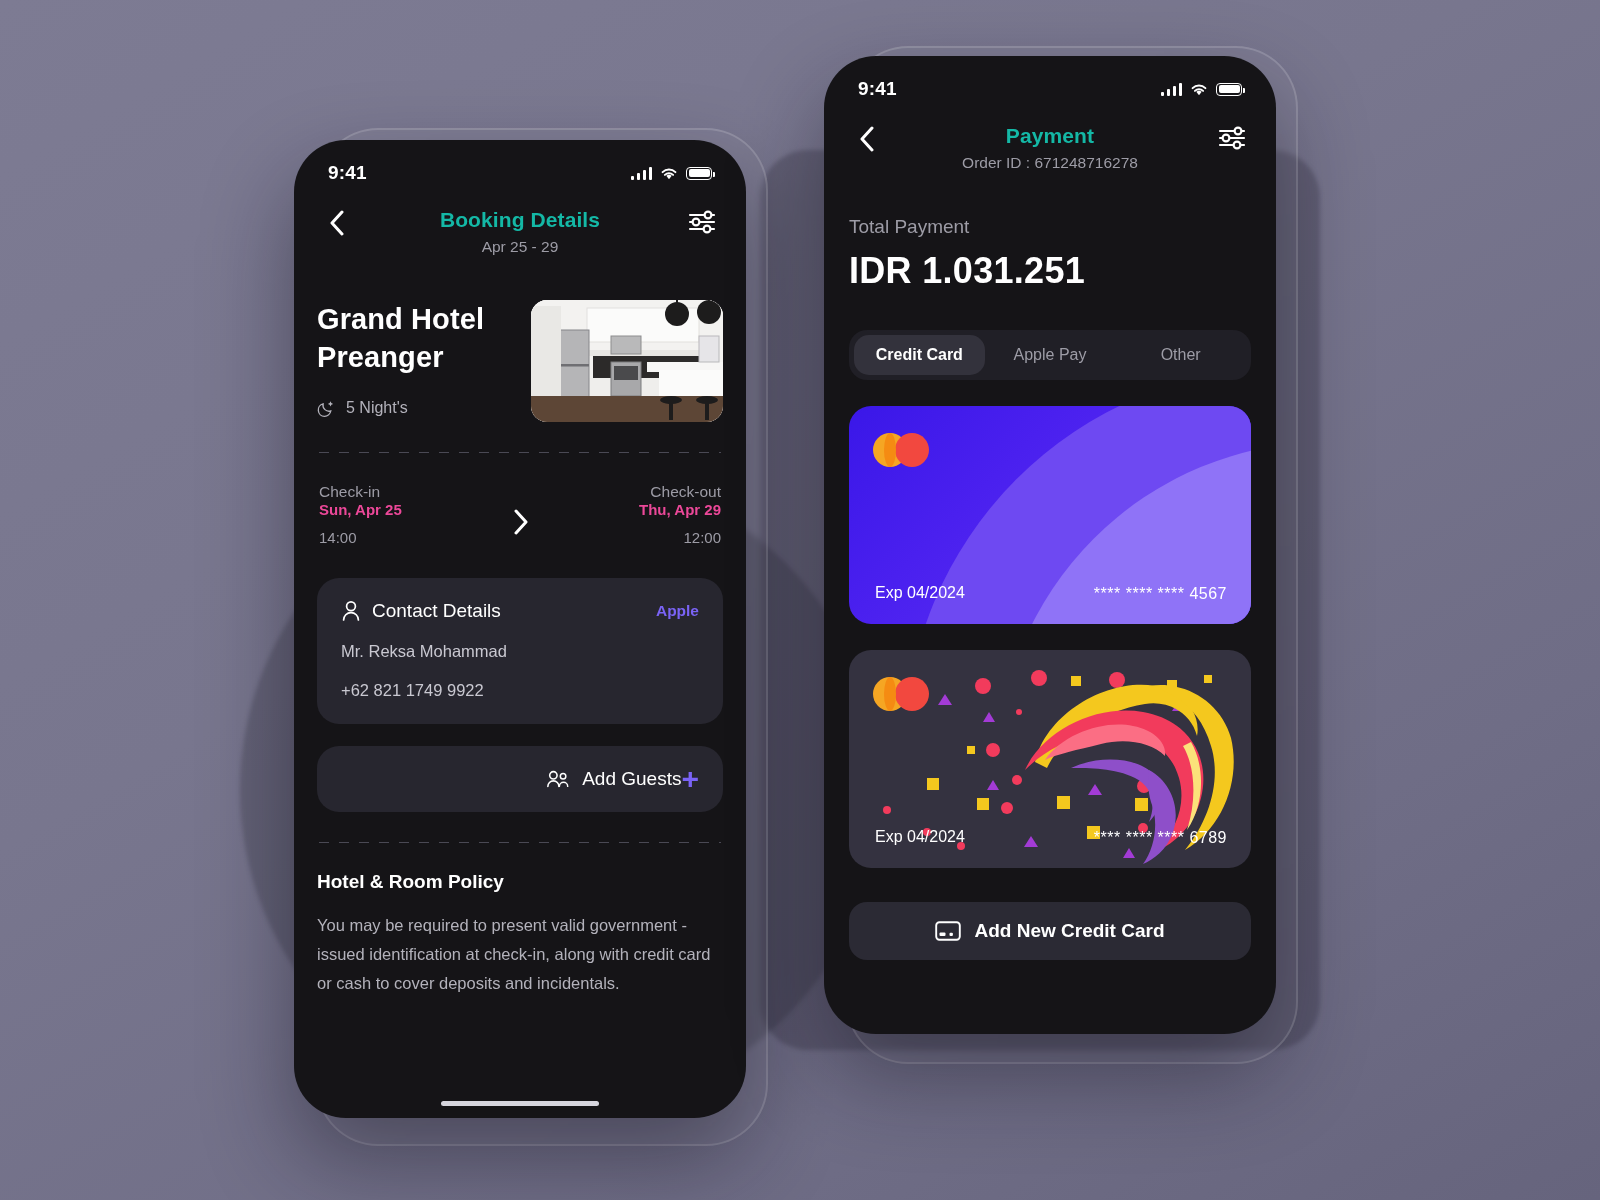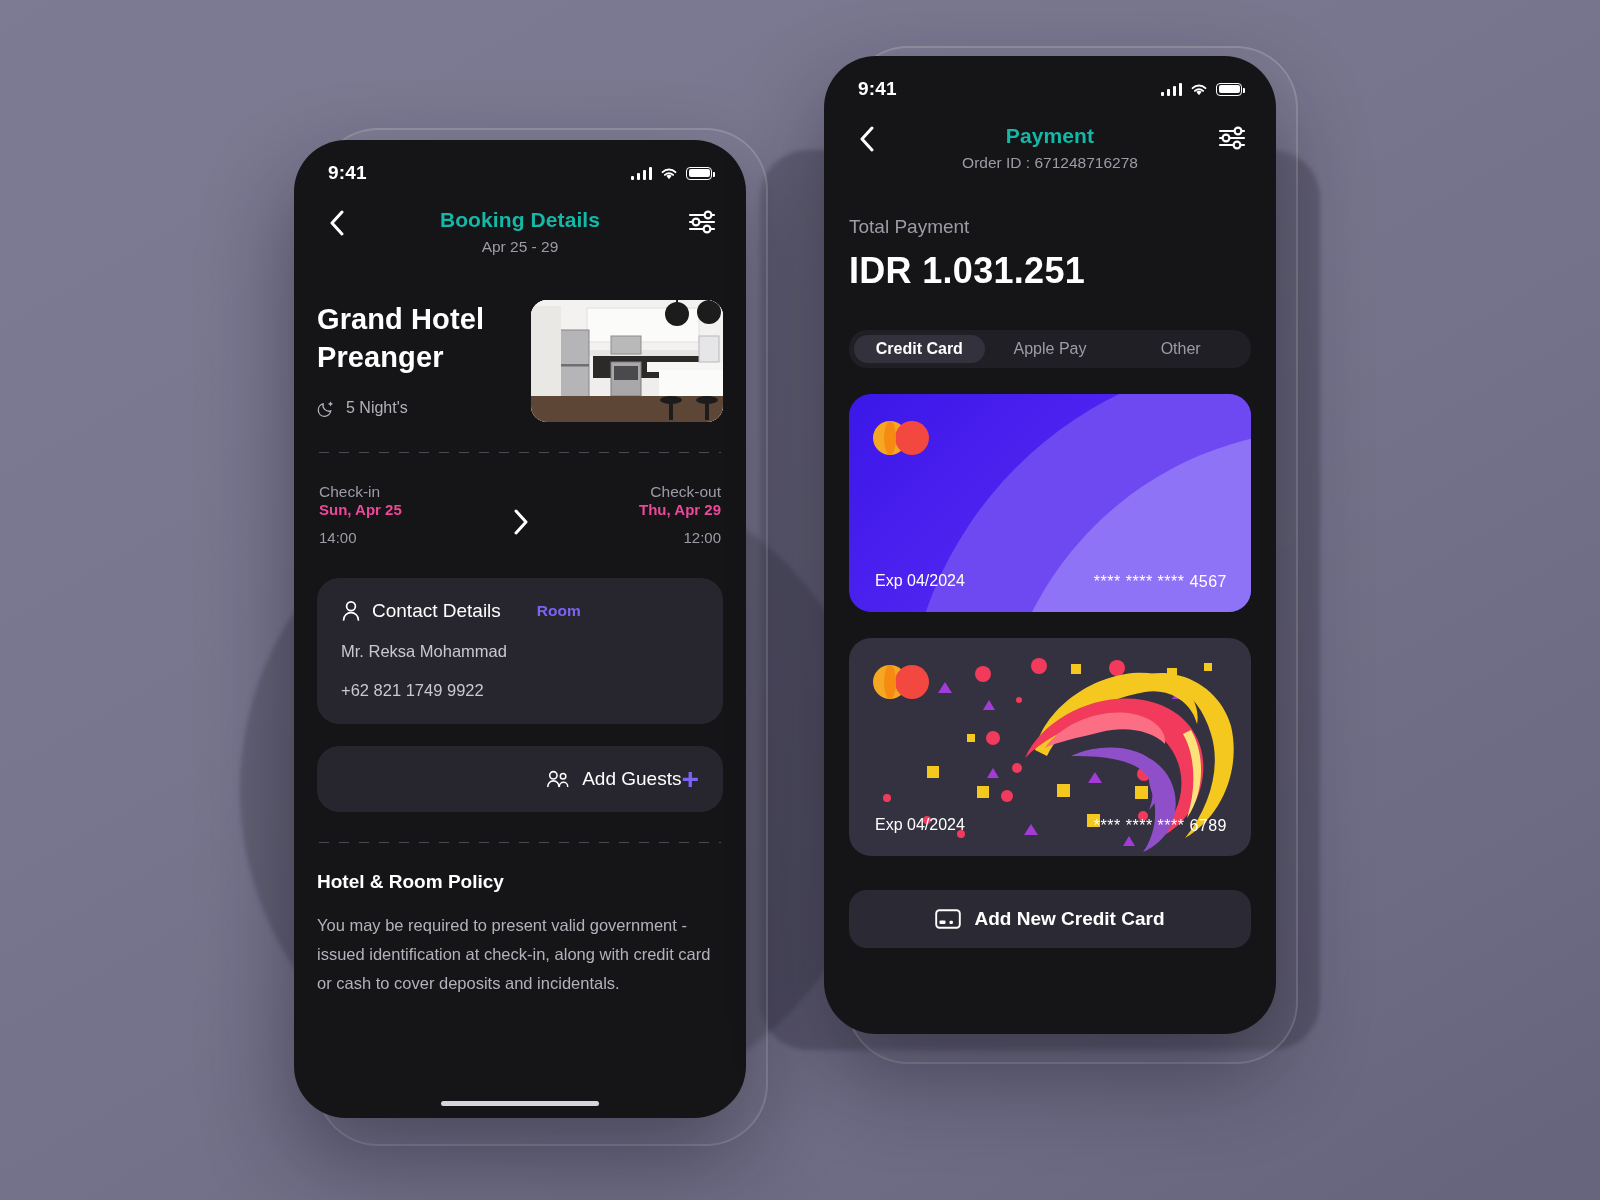--- a/index.html
+++ b/index.html
@@ -108,21 +108,21 @@
   .dcol.right { text-align:right; }
   .dlabel { color:#9d9ca6; font-size:15.5px; }
   .dvalue { color:#ec4899; font-size:15px; font-weight:bold; margin-top: 0; }
   .dtime  { color:#9d9ca6; font-size:15px; margin-top: 11px; }
   .darrow { align-self:center; margin-top: 18px; }
 
   .card-box {
     background: #27262f; border-radius: 22px; margin-top: 32px;
     padding: 22px 24px 24px 24px;
   }
-  .cb-head { display:flex; align-items:center; justify-content:flex-start;gap:36px; }
+  .cb-head { display:flex; align-items:center; justify-content:space-between; }
   .cb-head-l { display:flex; align-items:center; gap:11px; }
   .cb-title { color:#fff; font-size:19px; font-weight:500; }
   .cb-edit { color:#7a63f5; font-size:15.5px; font-weight:bold; }
   .cb-line { color:#c9c8d1; font-size:16.5px; margin-top: 20px; }
 
   .add-guests {
     background:#27262f; border-radius:22px; margin-top: 22px;
     padding: 22px 24px; display:flex; align-items:center; justify-content:flex-end;
   }
   .ag-l { display:flex; align-items:center; gap:12px; }
@@ -135,21 +135,21 @@
   .home-ind { position:absolute; bottom: 12px; left:50%; transform:translateX(-50%);
               width: 158px; height: 5px; background:#d6d5dd; border-radius:3px; }
 
   
   .rp-body { padding: 0 25px; }
   .total-label { color:#9d9ca6; font-size:19px; font-weight:500; margin-top: 38px; }
   .total-amount { color:#fff; font-size:36px; font-weight:bold; margin-top: 12px;
                   letter-spacing: .3px; }
 
   .tabs {
-    margin-top: 38px; background:#201f26; border-radius: 18px; height: 38px;
+    margin-top: 38px; background:#201f26; border-radius: 18px; height: 50px;
     display:flex; align-items:center; padding: 5px;
   }
   .tab { flex:1; height: 100%; display:flex; align-items:center; justify-content:center;
          color:#9d9ca6; font-size:16px; border-radius: 15px; }
   .tab.active { background:#33323c; color:#fff; font-weight:bold; }
 
   .cc { position:relative; height: 218px; border-radius: 22px; margin-top: 26px;
         overflow:hidden; }
   .cc-purple { background: linear-gradient(135deg, #3a17e8 0%, #4a20ef 35%, #6236f5 100%); }
   .cc-arc1 { position:absolute; width: 760px; height: 760px; border-radius:50%;
@@ -292,21 +292,21 @@
 
     <div class="card-box">
       <div class="cb-head">
         <div class="cb-head-l">
           <svg width="20" height="22" viewBox="0 0 20 22">
             <circle cx="10" cy="6.2" r="4.4" stroke="#fff" stroke-width="1.7" fill="none"></circle>
             <path d="M2.6 20 a7.4 7.4 0 0 1 14.8 0" stroke="#fff" stroke-width="1.7" fill="none" stroke-linecap="round"></path>
           </svg>
           <div class="cb-title">Contact Details</div>
         </div>
-        <div class="cb-edit">Room</div>
+        <div class="cb-edit">Apple</div>
       </div>
       <div class="cb-line">Mr. Reksa Mohammad</div>
       <div class="cb-line">+62 821 1749 9922</div>
     </div>
 
     <div class="add-guests">
       <div class="ag-l">
         <svg width="24" height="20" viewBox="0 0 26 20">
           <circle cx="8" cy="6" r="4" stroke="#fff" stroke-width="1.7" fill="none"></circle>
           <path d="M2 18 a6 6 0 0 1 12 0" stroke="#fff" stroke-width="1.7" fill="none" stroke-linecap="round"></path>

